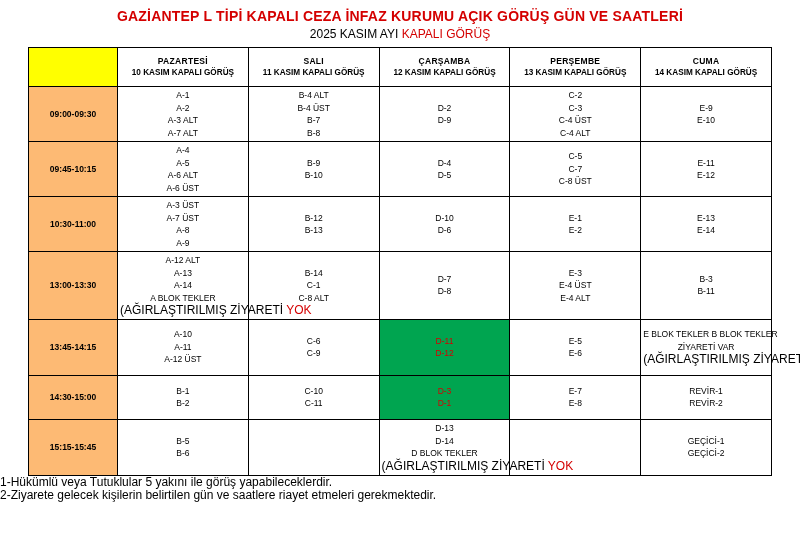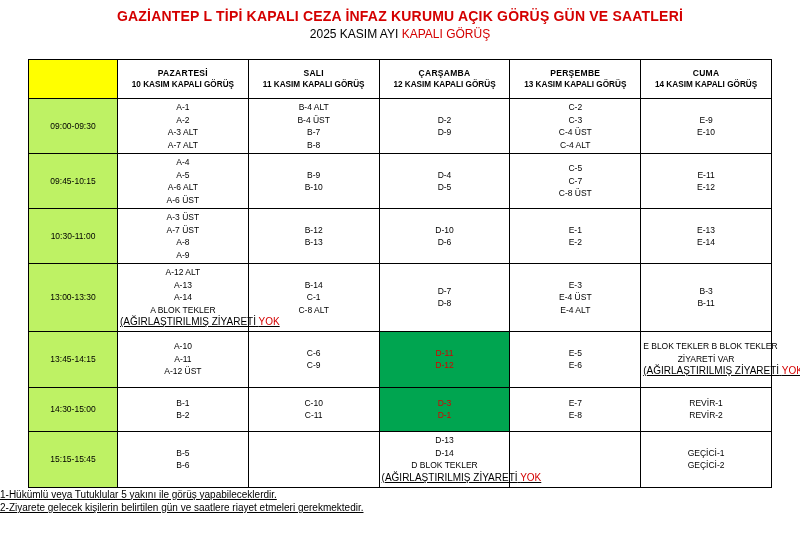--- a/index.html
+++ b/index.html
@@ -34,21 +34,21 @@
     font-size: 12px;
     font-weight: normal;
     color: #000000;
     margin-top: 3px;
   }
   .title-line2 .red {
     color: #d40000;
   }
   table.schedule {
     border-collapse: collapse;
-    margin: 18px auto 0 auto;
+    margin: 6px auto 0 auto;
     width: 744px;
     table-layout: fixed;
     border-radius: 23px;
   }
   table.schedule td, table.schedule th {
     border: 1px solid #000000;
     vertical-align: middle;
     text-align: center;
     font-size: 8.5px;
     padding: 2px 2px;
@@ -66,44 +66,43 @@
   .head-day {
     display: block;
     letter-spacing: 0.3px;
   }
   .head-sub {
     display: block;
     font-weight: bold;
     font-size: 8.2px;
   }
   .time-cell {
-    background: #bef264;
+    background: #fdba74;
     font-size: 8.5px;
-    font-weight: normal;
+    font-weight: bold;
   }
   .cell-lines {
     line-height: 12.5px;
   }
   .cell-lines div {
     white-space: nowrap;
   }
   .green {
     background: #00a550;
   }
   .green .cell-lines div {
     color: #d40000;
     font-weight: normal;
   }
   .red-text {
     color: #d40000;
   }
   .note-line {
     white-space: nowrap;
-    font-size: 10px;
-    text-decoration: underline;
+    font-size: 12px;
   }
   .footnotes {
     margin-top: 0;
     padding-left: 0;
     font-size: 8.6px;
     line-height: 13.5px;
   }
   .footnotes div {
     white-space: nowrap;
   }

